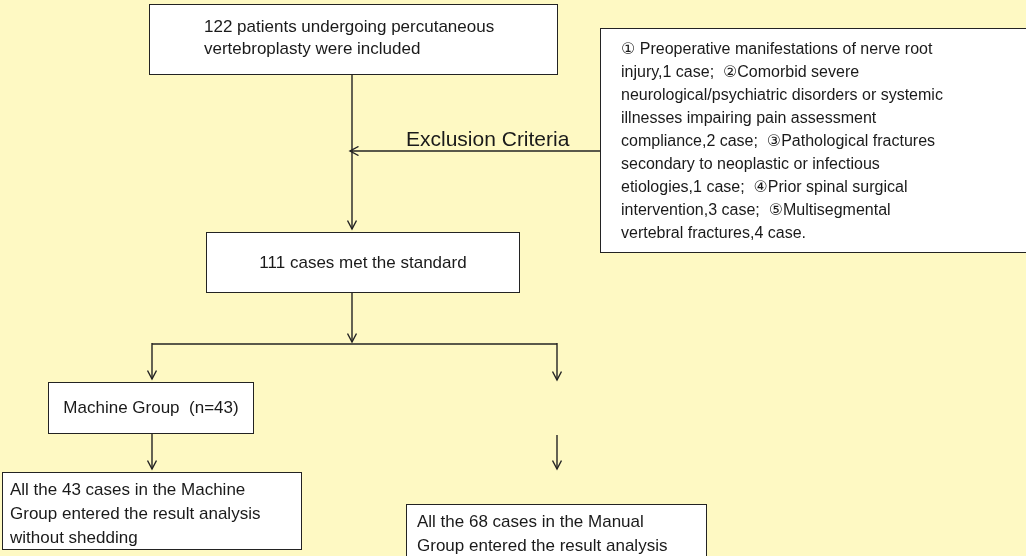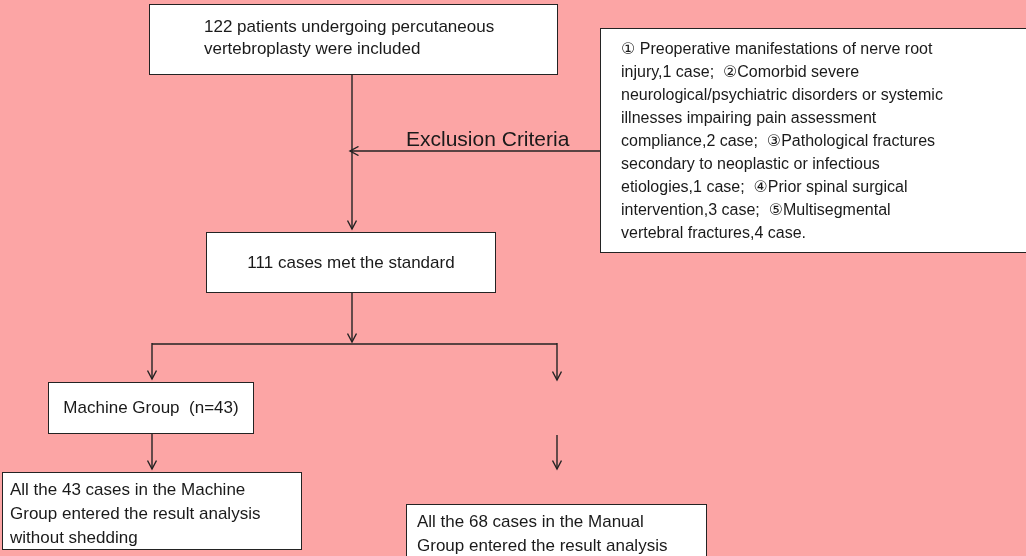--- a/index.html
+++ b/index.html
@@ -4,21 +4,21 @@
 <style>
   html, body {
     margin: 0;
     padding: 0;
     background: #ffffff;
   }
   .canvas {
     position: relative;
     width: 1026px;
     height: 556px;
-    background: #fca5a5;
+    background: #fef9c3;
     font-family: "Liberation Sans", "DejaVu Sans", sans-serif;
     color: #1a1a1a;
     overflow: hidden;
   }
   .connectors {
     position: absolute;
     left: 0;
     top: 0;
     width: 1026px;
     height: 556px;
@@ -44,21 +44,21 @@
     left: 149px; top: 4px; width: 409px; height: 71px;
     padding: 11px 0 0 54px;
   }
   #box-exclusion {
     left: 600px; top: 28px; width: 490px; height: 225px;
     padding: 8px 0 0 20px;
     font-size: 16px;
     line-height: 23px;
   }
   #box-met {
-    left: 206px; top: 232px; width: 290px; height: 61px;
+    left: 206px; top: 232px; width: 314px; height: 61px;
   }
   #box-machine {
     left: 48px; top: 382px; width: 206px; height: 52px; text-align: center;
   }
   #box-manual {
     left: 457px; top: 383px; width: 221px; height: 52px;
   }
   #box-machine-result {
     left: 2px; top: 472px; width: 300px; height: 78px;
     padding: 5px 0 11px 7px;

